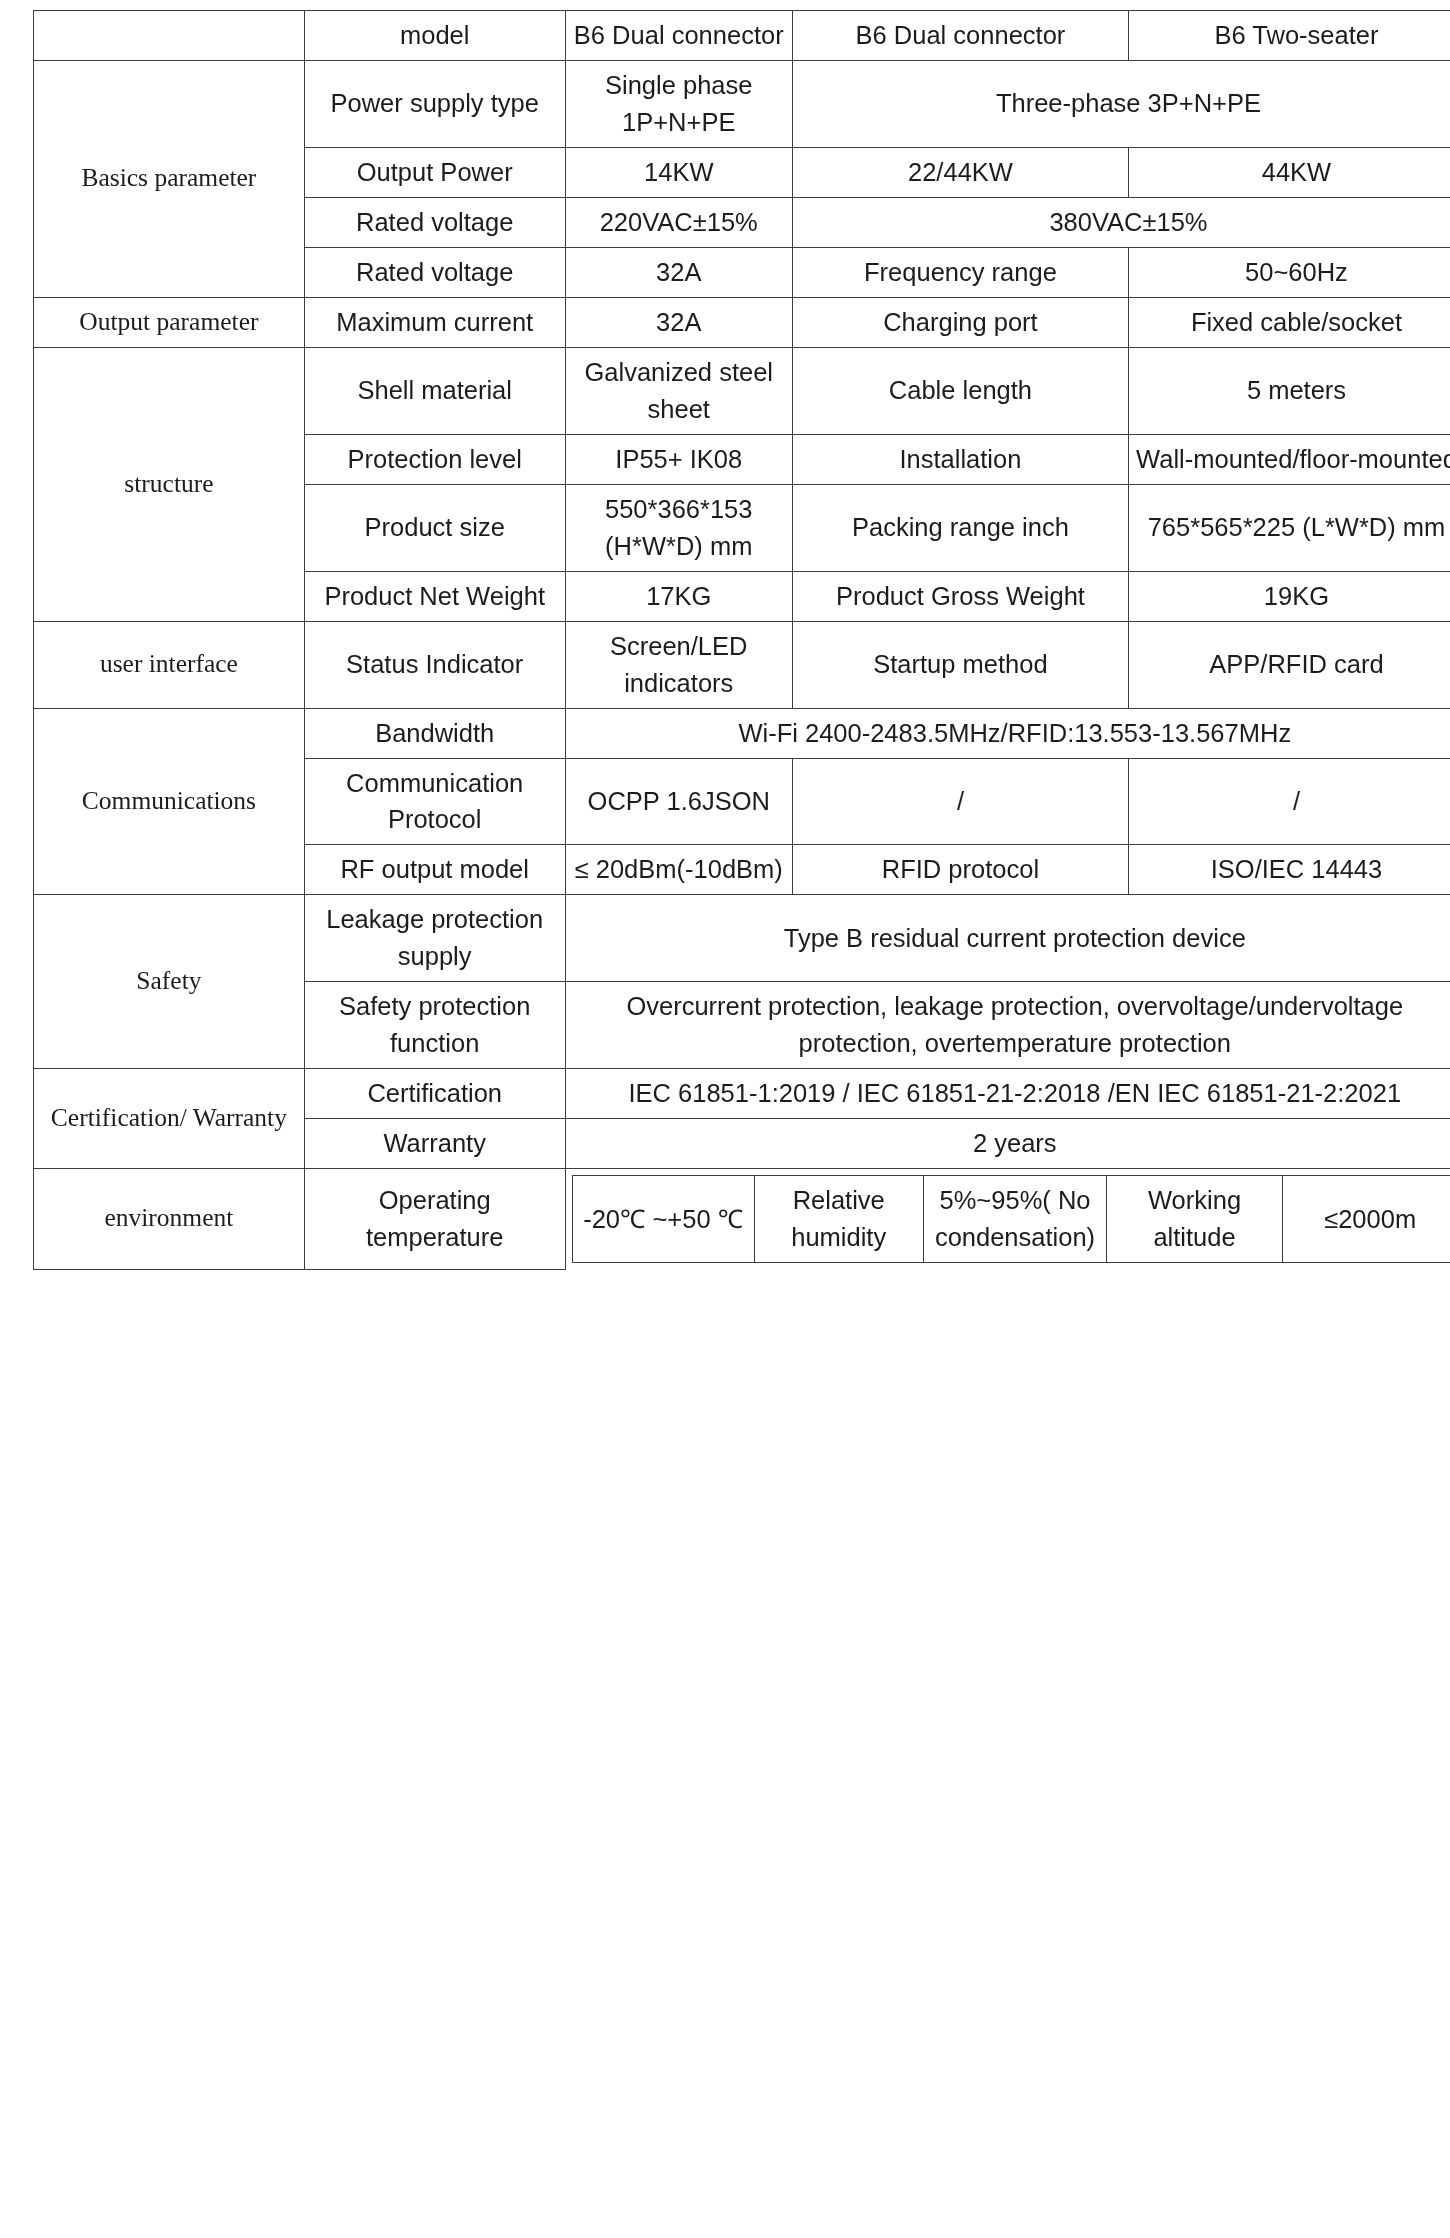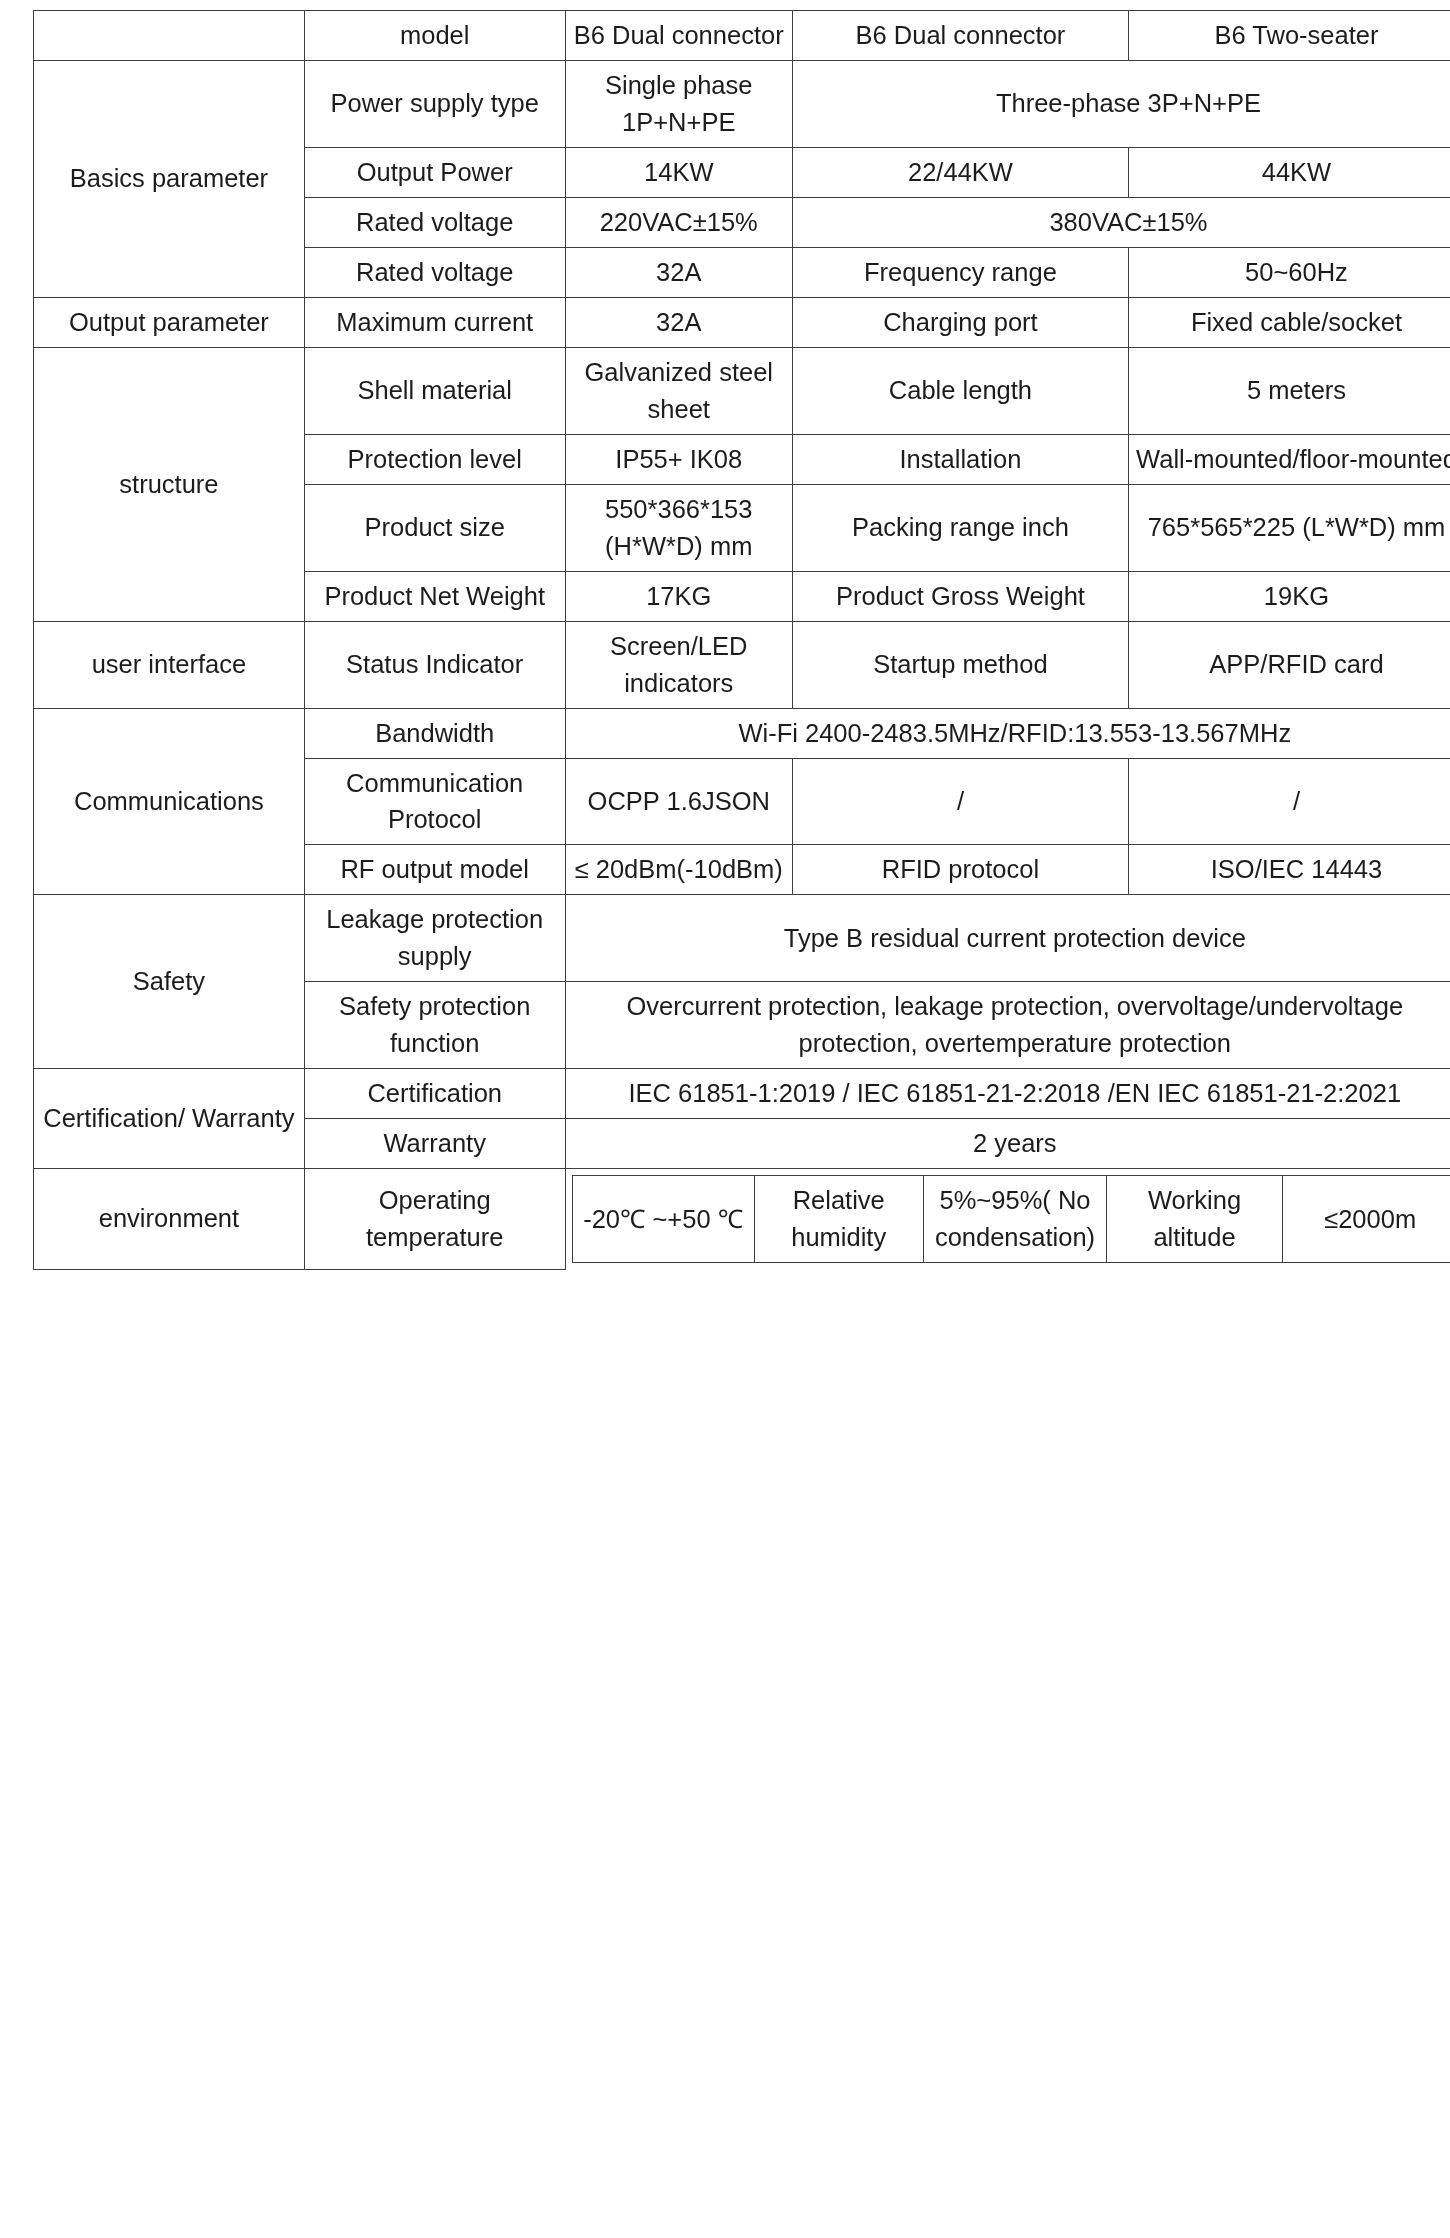--- a/index.html
+++ b/index.html
@@ -33,20 +33,21 @@
     font-size: 25.5px;
     line-height: 1.45;
     padding: 6px 7px;
     color: #1c1c1c;
     font-weight: 400;
     word-wrap: break-word;
     overflow-wrap: break-word;
   }
   td.cat {
     font-size: 25.5px;
+    font-family: Liberation Serif, serif;
   }
   td.wide {
     font-size: 25.5px;
   }
   td.blank { }
   .c1 { width: 187px; }
   .c2 { width: 180px; }
   .c3 { width: 157px; }
   .c4 { width: 232px; }
   .c5 { width: 232px; }

